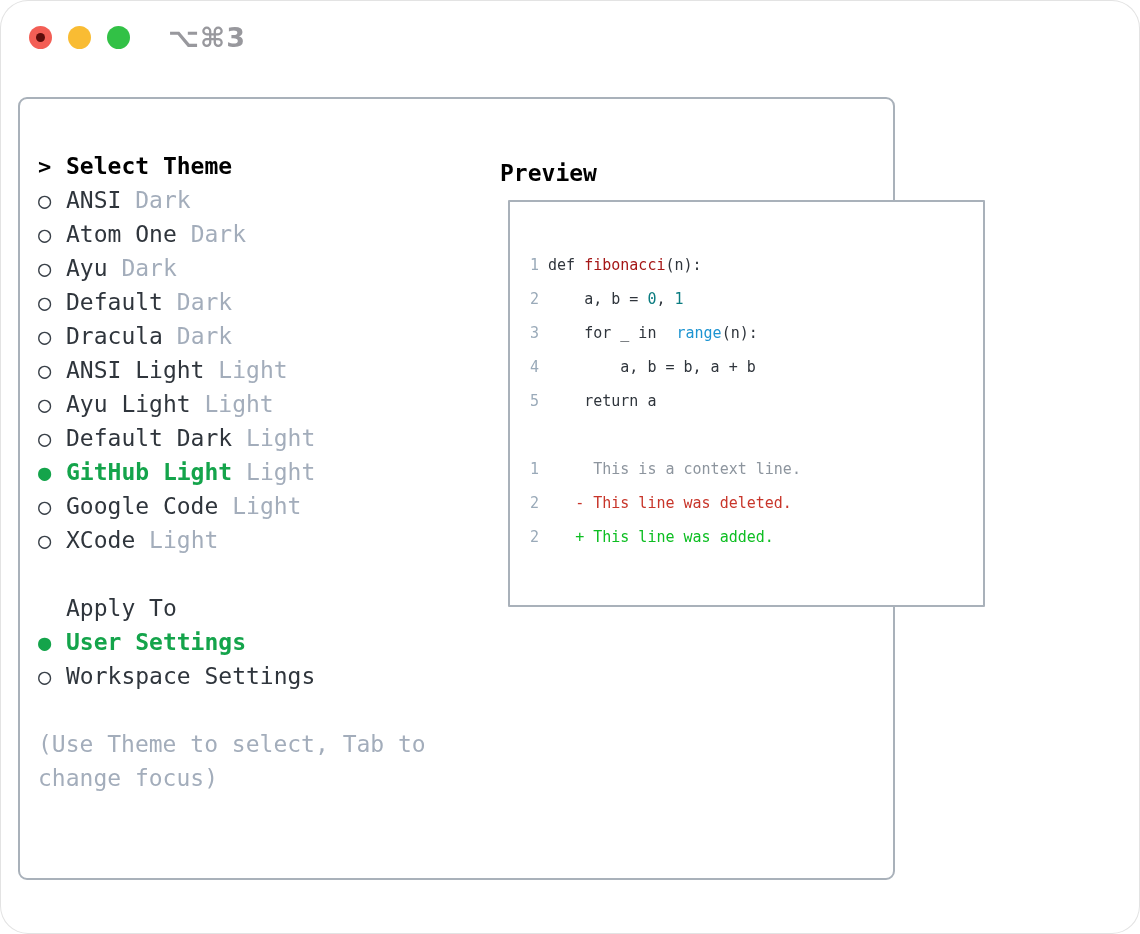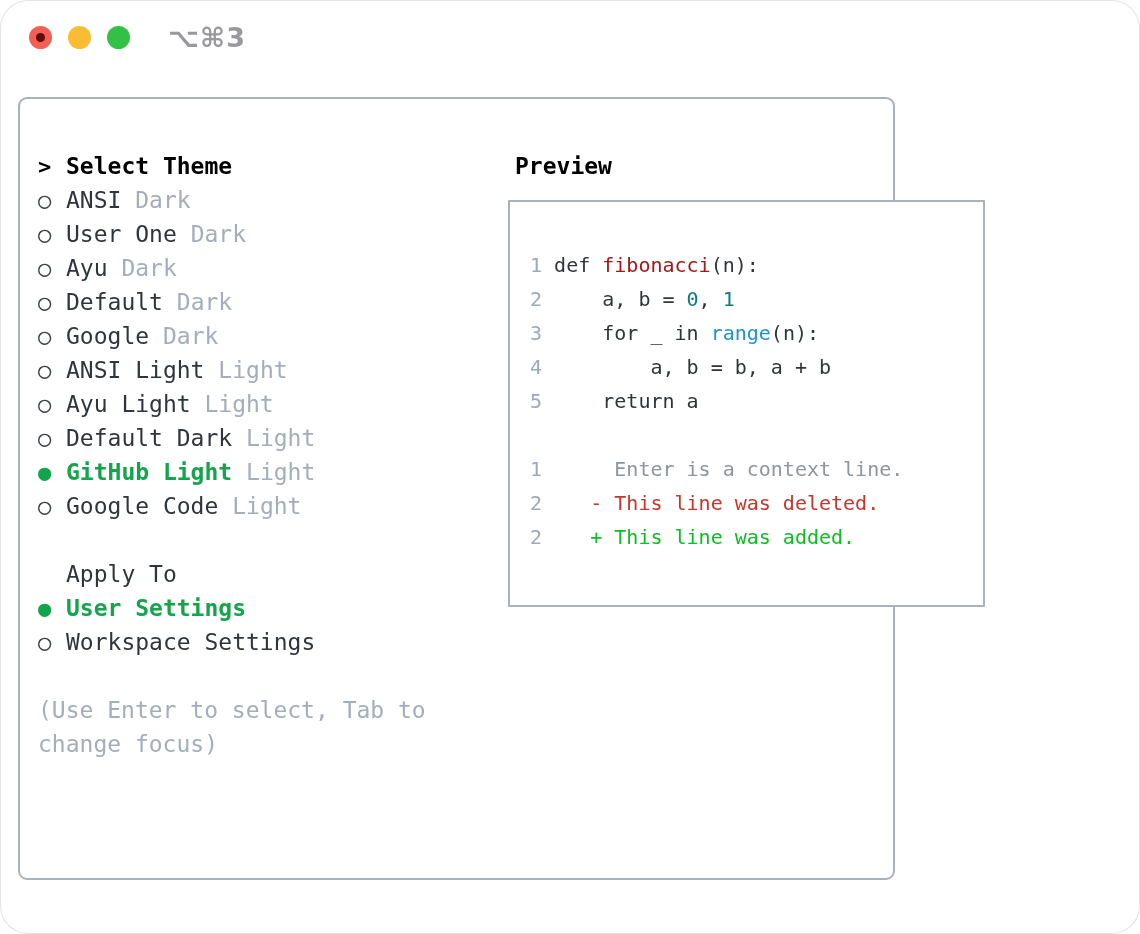--- a/index.html
+++ b/index.html
@@ -34,38 +34,38 @@
     position:absolute;left:18px;top:97px;width:877px;height:783px;
     border:2px solid var(--border);border-radius:9px;box-sizing:border-box;
     background:#ffffff;
   }
   .row{height:34px;line-height:34px;font-size:23px;white-space:pre;color:var(--fg);}
   .blank{height:34px;}
   .marker{display:inline-block;width:28px;color:var(--marker);font-size:22px;}
   .hdr{font-weight:700;color:#000;}
   .hdr-marker{font-weight:700;color:#000;}
   .left{position:absolute;left:18px;top:50px;}
-  .right{position:absolute;left:480px;top:50px;margin-left:15px;}
+  .right{position:absolute;left:480px;top:57px;}
   .tag{color:var(--muted);}
   .sel{color:var(--accent-green);font-weight:bold;}
   .sel-marker{color:var(--accent-green);}
   .help{color:var(--muted);}
   .help .row{color:var(--muted);}
   
   .preview-box{
     position:absolute;left:488px;top:101px;width:477px;height:407px;
     border:2px solid var(--border);box-sizing:border-box;background:#ffffff;
     padding:46px 0 0 20px;border-radius:1px;
   }
-  .codeline{height:34px;line-height:34px;font-size:20px;white-space:pre;}
+  .codeline{height:34px;line-height:34px;font-size:15px;white-space:pre;}
   .lnum{color:var(--line-num);}
   .seg-fg{color:var(--fg);}
   .seg-red{color:var(--func-red);}
   .seg-teal{color:var(--num-teal);}
-  .seg-blue{color:var(--builtin-blue);}
+  .seg-blue{color:var(--builtin-blue);margin-left:11px;}
   .seg-ctx{color:var(--ctx-gray);}
   .seg-del{color:var(--deleted-red);}
   .seg-add{color:var(--added-green);}
 </style>
 </head>
 <body>
 
 <div class="window">
   <div class="titlebar">
     <span class="tl red">
@@ -75,59 +75,60 @@
     <span class="tl green"></span>
     <span class="shortcut">⌥⌘3</span>
   </div>
 
   <div class="panel">
     <div class="left">
       <div class="row"><span class="marker hdr-marker">&gt;</span><span class="hdr">Select Theme</span></div>
 
       <div id="theme-list">
           <div class="row"><span class="marker">○</span><span>ANSI</span> <span class="tag">Dark</span></div>
-          <div class="row"><span class="marker">○</span><span>User One</span> <span class="tag">Dark</span></div>
+          <div class="row"><span class="marker">○</span><span>Atom One</span> <span class="tag">Dark</span></div>
           <div class="row"><span class="marker">○</span><span>Ayu</span> <span class="tag">Dark</span></div>
           <div class="row"><span class="marker">○</span><span>Default</span> <span class="tag">Dark</span></div>
-          <div class="row"><span class="marker">○</span><span>Google</span> <span class="tag">Dark</span></div>
+          <div class="row"><span class="marker">○</span><span>Dracula</span> <span class="tag">Dark</span></div>
           <div class="row"><span class="marker">○</span><span>ANSI Light</span> <span class="tag">Light</span></div>
           <div class="row"><span class="marker">○</span><span>Ayu Light</span> <span class="tag">Light</span></div>
           <div class="row"><span class="marker">○</span><span>Default Dark</span> <span class="tag">Light</span></div>
           <div class="row"><span class="marker sel-marker">●</span><span class="sel">GitHub Light</span> <span class="tag">Light</span></div>
           <div class="row"><span class="marker">○</span><span>Google Code</span> <span class="tag">Light</span></div>
+          <div class="row"><span class="marker">○</span><span>XCode</span> <span class="tag">Light</span></div>
         </div>
 
       <div class="row blank"></div>
 
       <div class="row"><span class="marker"> </span><span>Apply To</span></div>
 
       <div id="apply-list">
           <div class="row"><span class="marker sel-marker">●</span><span class="sel">User Settings</span></div>
           <div class="row"><span class="marker">○</span><span>Workspace Settings</span></div>
         </div>
 
       <div class="row blank"></div>
 
       <div class="help">
-        <div class="row">(Use Enter to select, Tab to</div>
+        <div class="row">(Use Theme to select, Tab to</div>
         <div class="row">change focus)</div>
       </div>
     </div>
 
     <div class="right">
       <div class="row"><span class="hdr">Preview</span></div>
     </div>
 
     <div class="preview-box">
       <div id="preview-code">
           <div class="codeline"><span class="lnum">1 </span><span class="seg-fg">def </span><span class="seg-red">fibonacci</span><span class="seg-fg">(n):</span></div>
           <div class="codeline"><span class="lnum">2 </span><span class="seg-fg">    a, b = </span><span class="seg-teal">0</span><span class="seg-fg">, </span><span class="seg-teal">1</span></div>
           <div class="codeline"><span class="lnum">3 </span><span class="seg-fg">    for _ in </span><span class="seg-blue">range</span><span class="seg-fg">(n):</span></div>
           <div class="codeline"><span class="lnum">4 </span><span class="seg-fg">        a, b = b, a + b</span></div>
           <div class="codeline"><span class="lnum">5 </span><span class="seg-fg">    return a</span></div>
           <div class="codeline"><span class="lnum"></span></div>
-          <div class="codeline"><span class="lnum">1 </span><span class="seg-ctx">     Enter is a context line.</span></div>
+          <div class="codeline"><span class="lnum">1 </span><span class="seg-ctx">     This is a context line.</span></div>
           <div class="codeline"><span class="lnum">2 </span><span class="seg-del">   - This line was deleted.</span></div>
           <div class="codeline"><span class="lnum">2 </span><span class="seg-add">   + This line was added.</span></div>
         </div>
     </div>
   </div>
 </div>
 
 </body></html>

